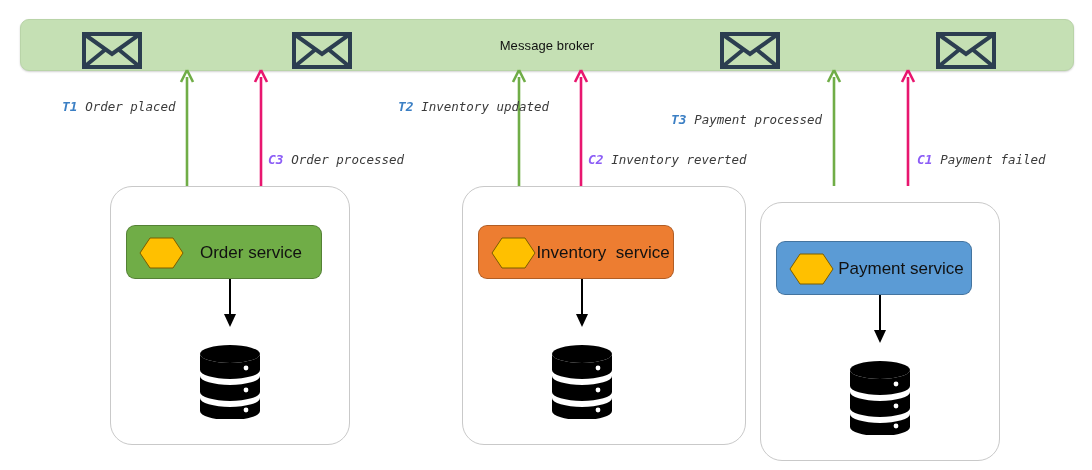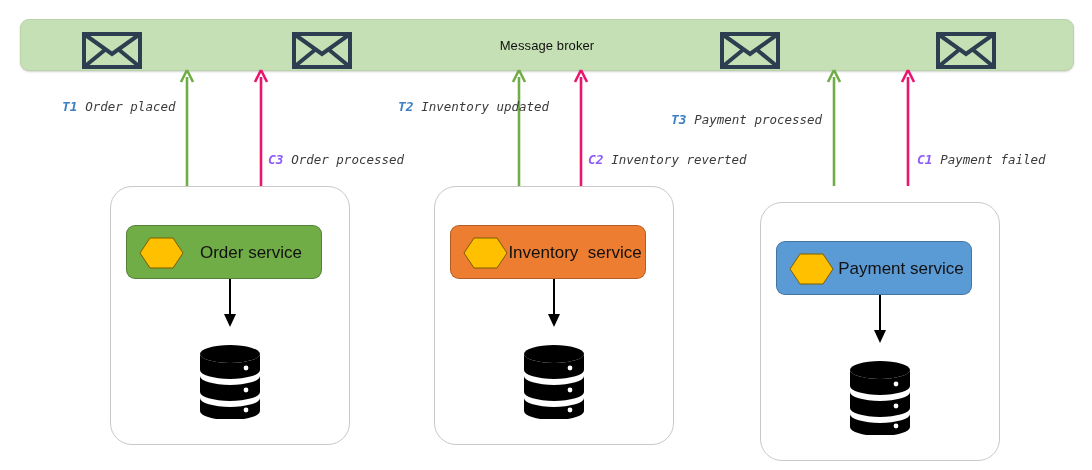--- a/index.html
+++ b/index.html
@@ -173,21 +173,21 @@
               <path d="M3 33 v16 a30 9 0 0 0 60 0 v-16 a30 9 0 0 1 -60 0 z"></path>
               <path d="M3 55 v13 a30 9 0 0 0 60 0 v-13 a30 9 0 0 1 -60 0 z"></path>
               <ellipse cx="33" cy="11" rx="30" ry="9"></ellipse>
             </g>
             <circle cx="49" cy="25" r="2.4" fill="#fff"></circle>
             <circle cx="49" cy="47" r="2.4" fill="#fff"></circle>
             <circle cx="49" cy="67" r="2.4" fill="#fff"></circle>
           </svg>
         </div>
       </div>
-      <div class="card" style="left: 434px;">
+      <div class="card" style="left: 462px; padding-left: 44px;">
         <div class="pill" style="background: rgb(237, 125, 49); border: 1px solid rgba(0, 0, 0, 0.25);">
           <span class="hex">
             <svg viewBox="0 0 45 32">
               <polygon points="11,1 34,1 44,16 34,31 11,31 1,16" fill="#ffc000" stroke="#7a5c00" stroke-width="1"></polygon>
             </svg>
           </span>
           <span class="plabel">Inventory  service</span>
         </div>
         <div class="db-arrow">
           <svg width="20" height="50" viewBox="0 0 20 50">

